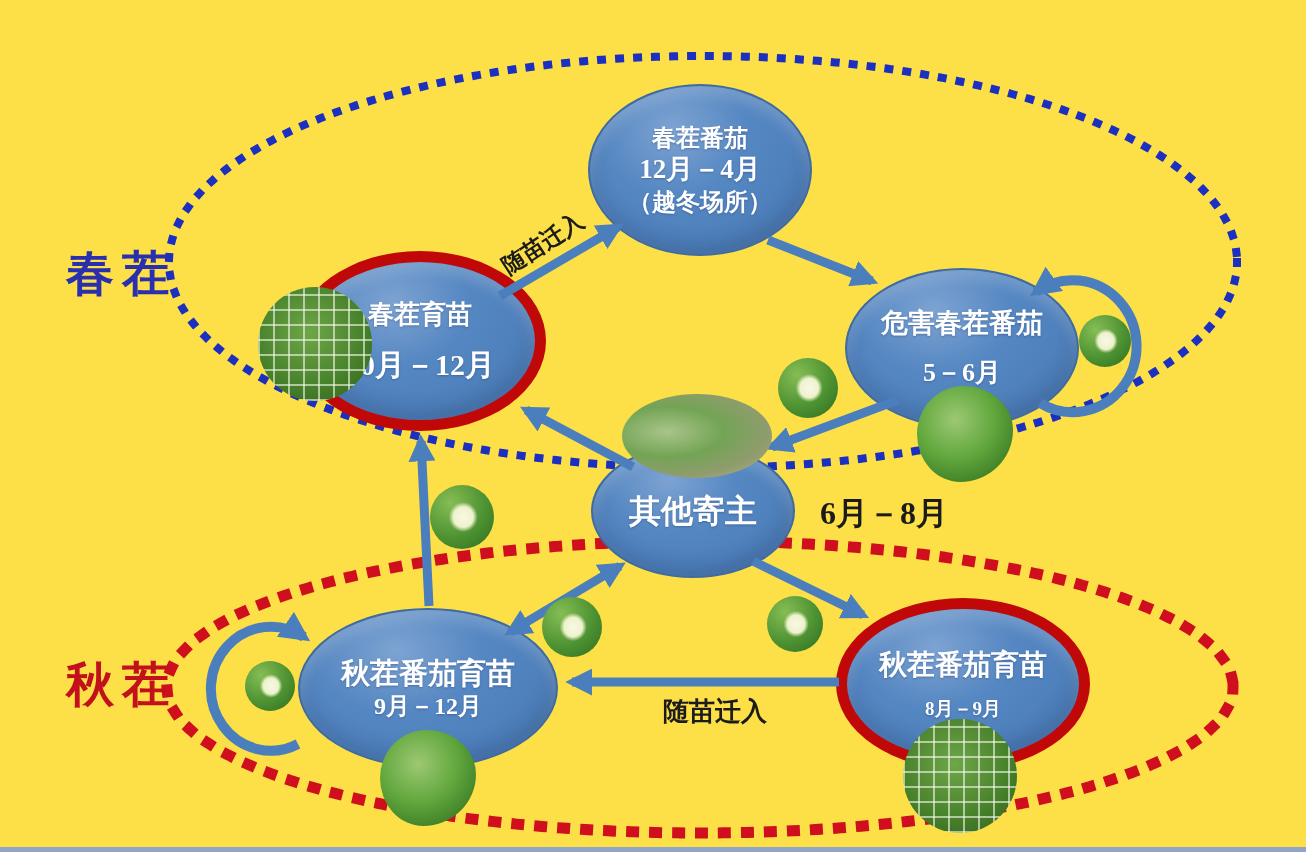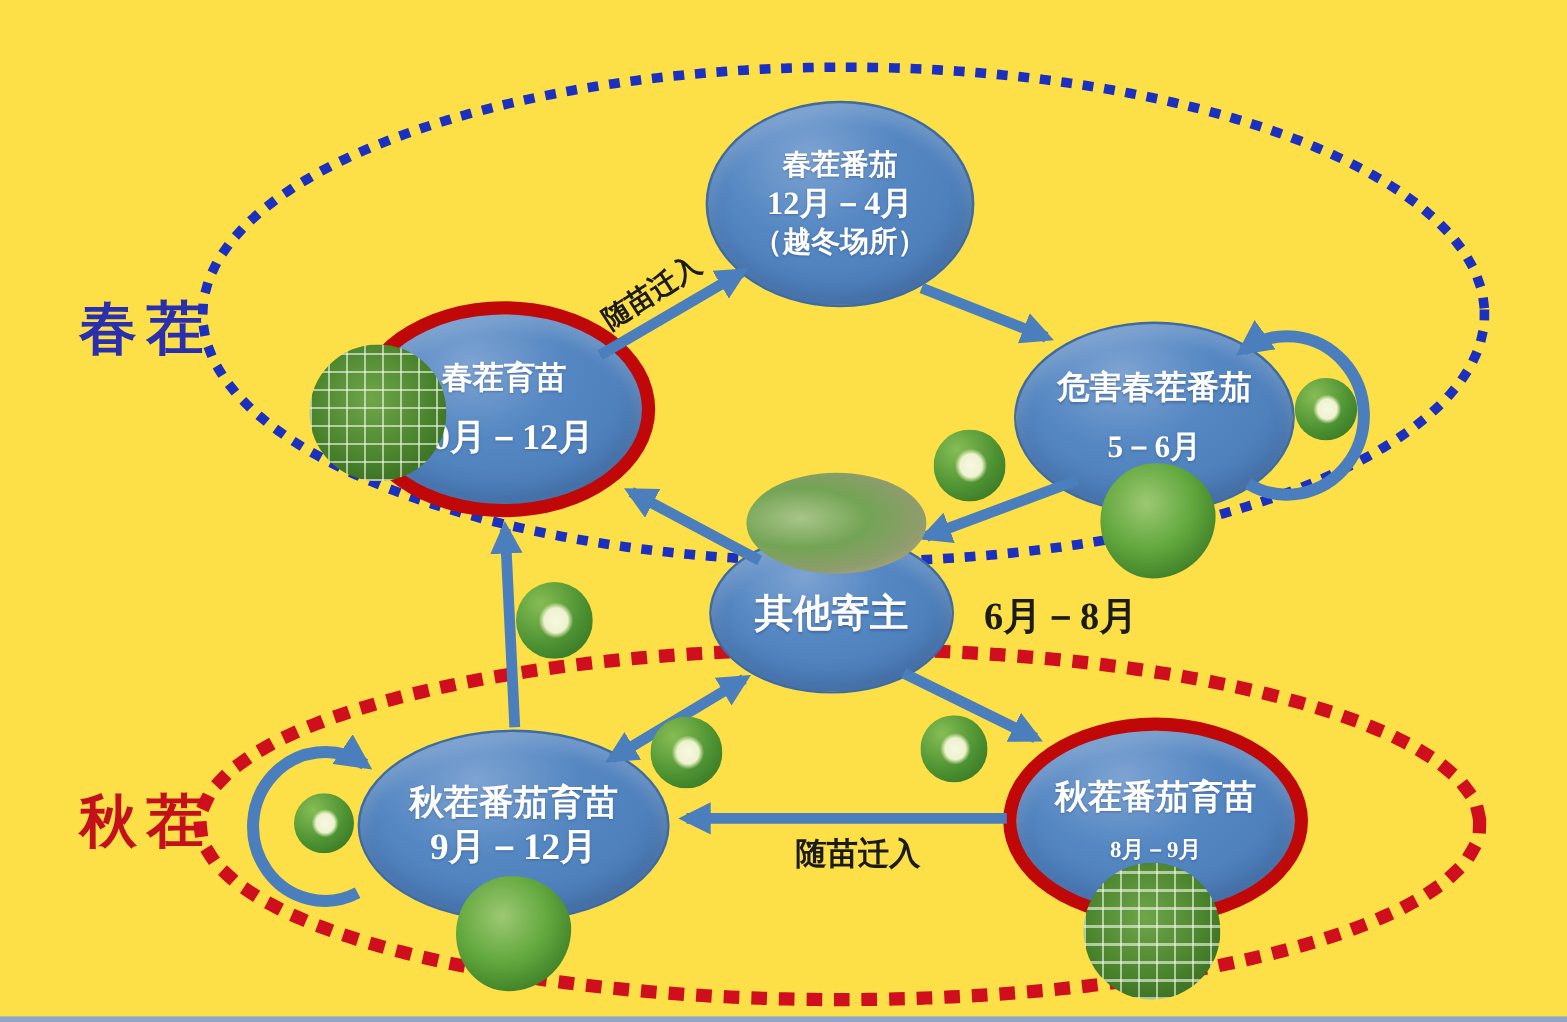--- a/index.html
+++ b/index.html
@@ -22,21 +22,21 @@
   }
   .node.ringed{border:11px solid #c10808;gap:15px;}
   .n-top{left:588px;top:84px;width:224px;height:172px;font-size:24px;}
   .n-top .months{font-size:27px;}
   .n-spring-seed{left:294px;top:251px;width:252px;height:180px;font-size:26px;}
   .n-spring-seed .months{font-size:30px;}
   .n-damage-spring{left:845px;top:268px;width:234px;height:160px;font-size:27px;gap:16px;}
   .n-damage-spring .months{font-size:26px;}
   .n-other{left:591px;top:444px;width:204px;height:134px;font-size:32px;}
   .n-damage-autumn{left:298px;top:608px;width:260px;height:160px;font-size:29px;}
-  .n-damage-autumn .months{font-size:31px;}
+  .n-damage-autumn .months{font-size:24px;}
   .n-autumn-seed{left:836px;top:598px;width:254px;height:172px;font-size:28px;}
   .n-autumn-seed .months{font-size:19px;}
   
   .photo{position:absolute;border-radius:50%;z-index:6;filter:blur(.4px);}
   .tray{
     background:
       repeating-linear-gradient(0deg, rgba(245,250,235,.6) 0 2px, rgba(0,0,0,0) 2px 15px),
       repeating-linear-gradient(90deg, rgba(245,250,235,.6) 0 2px, rgba(0,0,0,0) 2px 15px),
       radial-gradient(circle at 45% 40%, #6fa649 0%, #49832c 55%, #2f5f1b 100%);
   }

